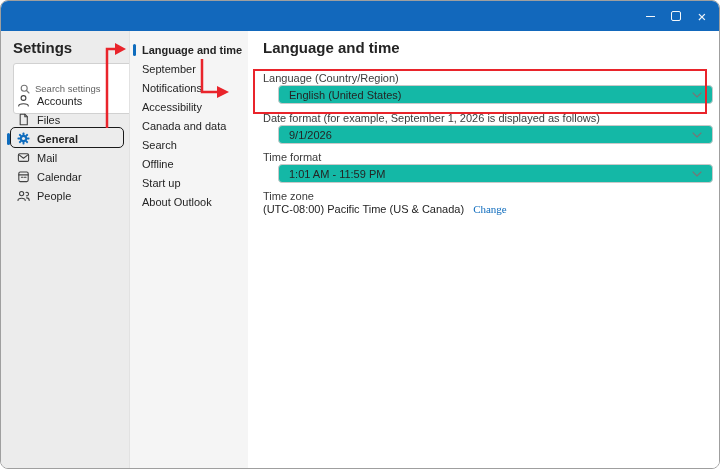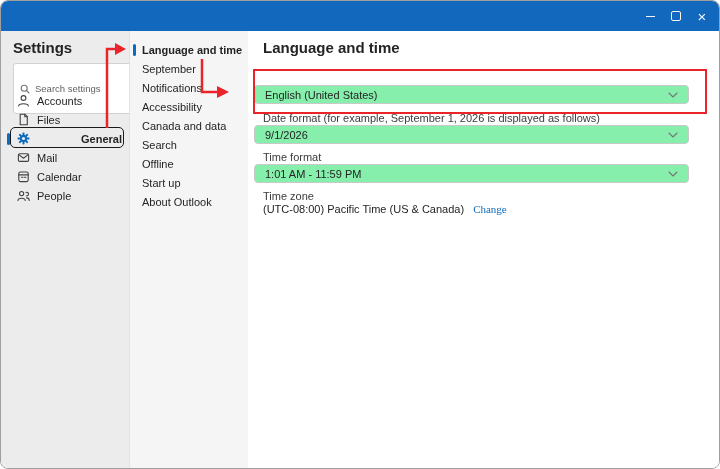--- a/index.html
+++ b/index.html
@@ -25,32 +25,32 @@
   .main{position:absolute;left:247px;top:30px;width:471px;height:437px;background:#fff;}
   
   .sb-title{position:absolute;left:12px;top:8px;font-size:15px;font-weight:bold;}
   .searchbox{position:absolute;left:12px;top:32px;width:105px;height:17px;background:#fff;
              border:1px solid #d1d1d1;border-radius:3px;display:flex;align-items:center;
              gap:5px;padding:16px 6px;}
   .sb-ph{font-size:9.5px;color:var(--muted);white-space:nowrap;}
   .sb-item{position:absolute;left:0;width:128px;height:19px;display:flex;align-items:center;
            gap:7px;padding-left:16px;box-sizing:border-box;font-size:11px;cursor:default;}
   .sb-item span.lbl{white-space:nowrap;}
-  .sb-item.selected span.lbl{font-weight:bold;margin-left:44px;}
+  .sb-item.selected span.lbl{font-weight:bold;}
   .pill{position:absolute;width:3px;height:12px;border-radius:2px;background:var(--accent);}
   .anno-box{position:absolute;left:9px;top:96px;width:112px;height:19px;
             border:1.5px solid var(--annotation-black);border-radius:5px;pointer-events:none;}
   
   .nav-item{position:absolute;left:0;width:119px;height:19px;display:flex;align-items:center;
             padding-left:12px;box-sizing:border-box;font-size:11px;cursor:default;white-space:nowrap;}
   .nav-item.selected{font-weight:bold;}
   
   .page-title{position:absolute;left:15px;top:8px;font-size:15px;font-weight:bold;}
   .fld-label{position:absolute;left:15px;font-size:11px;color:#3b3b3b;white-space:nowrap;}
-  .select{position:absolute;left:6px;width:435px;height:19px;background:#86efac;
+  .select{position:absolute;left:30px;width:435px;height:19px;background:#14b8a6;
           border:1px solid var(--border);border-radius:4px;display:flex;align-items:center;
           justify-content:space-between;padding:0 10px;box-sizing:border-box;cursor:default;}
   .select .val{font-size:11px;}
   .tz-label{position:absolute;left:15px;top:159px;font-size:11px;color:#3b3b3b;}
   .tz-line{position:absolute;left:15px;top:172px;font-size:11px;white-space:nowrap;}
   .tz-link{color:var(--link);margin-left:9px;cursor:pointer;font-family:Liberation Serif, serif;}
   
   .anno-rect{position:absolute;left:252px;top:68px;width:454px;height:45px;box-sizing:border-box;
              border:2.5px solid var(--annotation-red);pointer-events:none;}
   .anno-arrows{position:absolute;left:0;top:0;width:718px;height:467px;pointer-events:none;}
@@ -181,20 +181,21 @@
         <span>Start up</span>
       </div>
     <div class="nav-item" style="top:161px">
         <span>About Outlook</span>
       </div>
   </div>
 
   <div class="main">
     <div class="page-title">Language and time</div>
 
+    <div class="fld-label" style="top:41px">Language (Country/Region)</div>
     <div class="select" style="top:54px">
       <span class="val">English (United States)</span>
       <svg class="icon" width="10" height="6" viewBox="0 0 10 6">
         <polyline class="ico-stroke" points="1,1 5,5 9,1" style="stroke:#767676"></polyline>
       </svg>
     </div>
 
     <div class="fld-label" style="top:81px">Date format (for example, September 1, 2026 is displayed as follows)</div>
     <div class="select" style="top:94px">
       <span class="val">9/1/2026</span>

